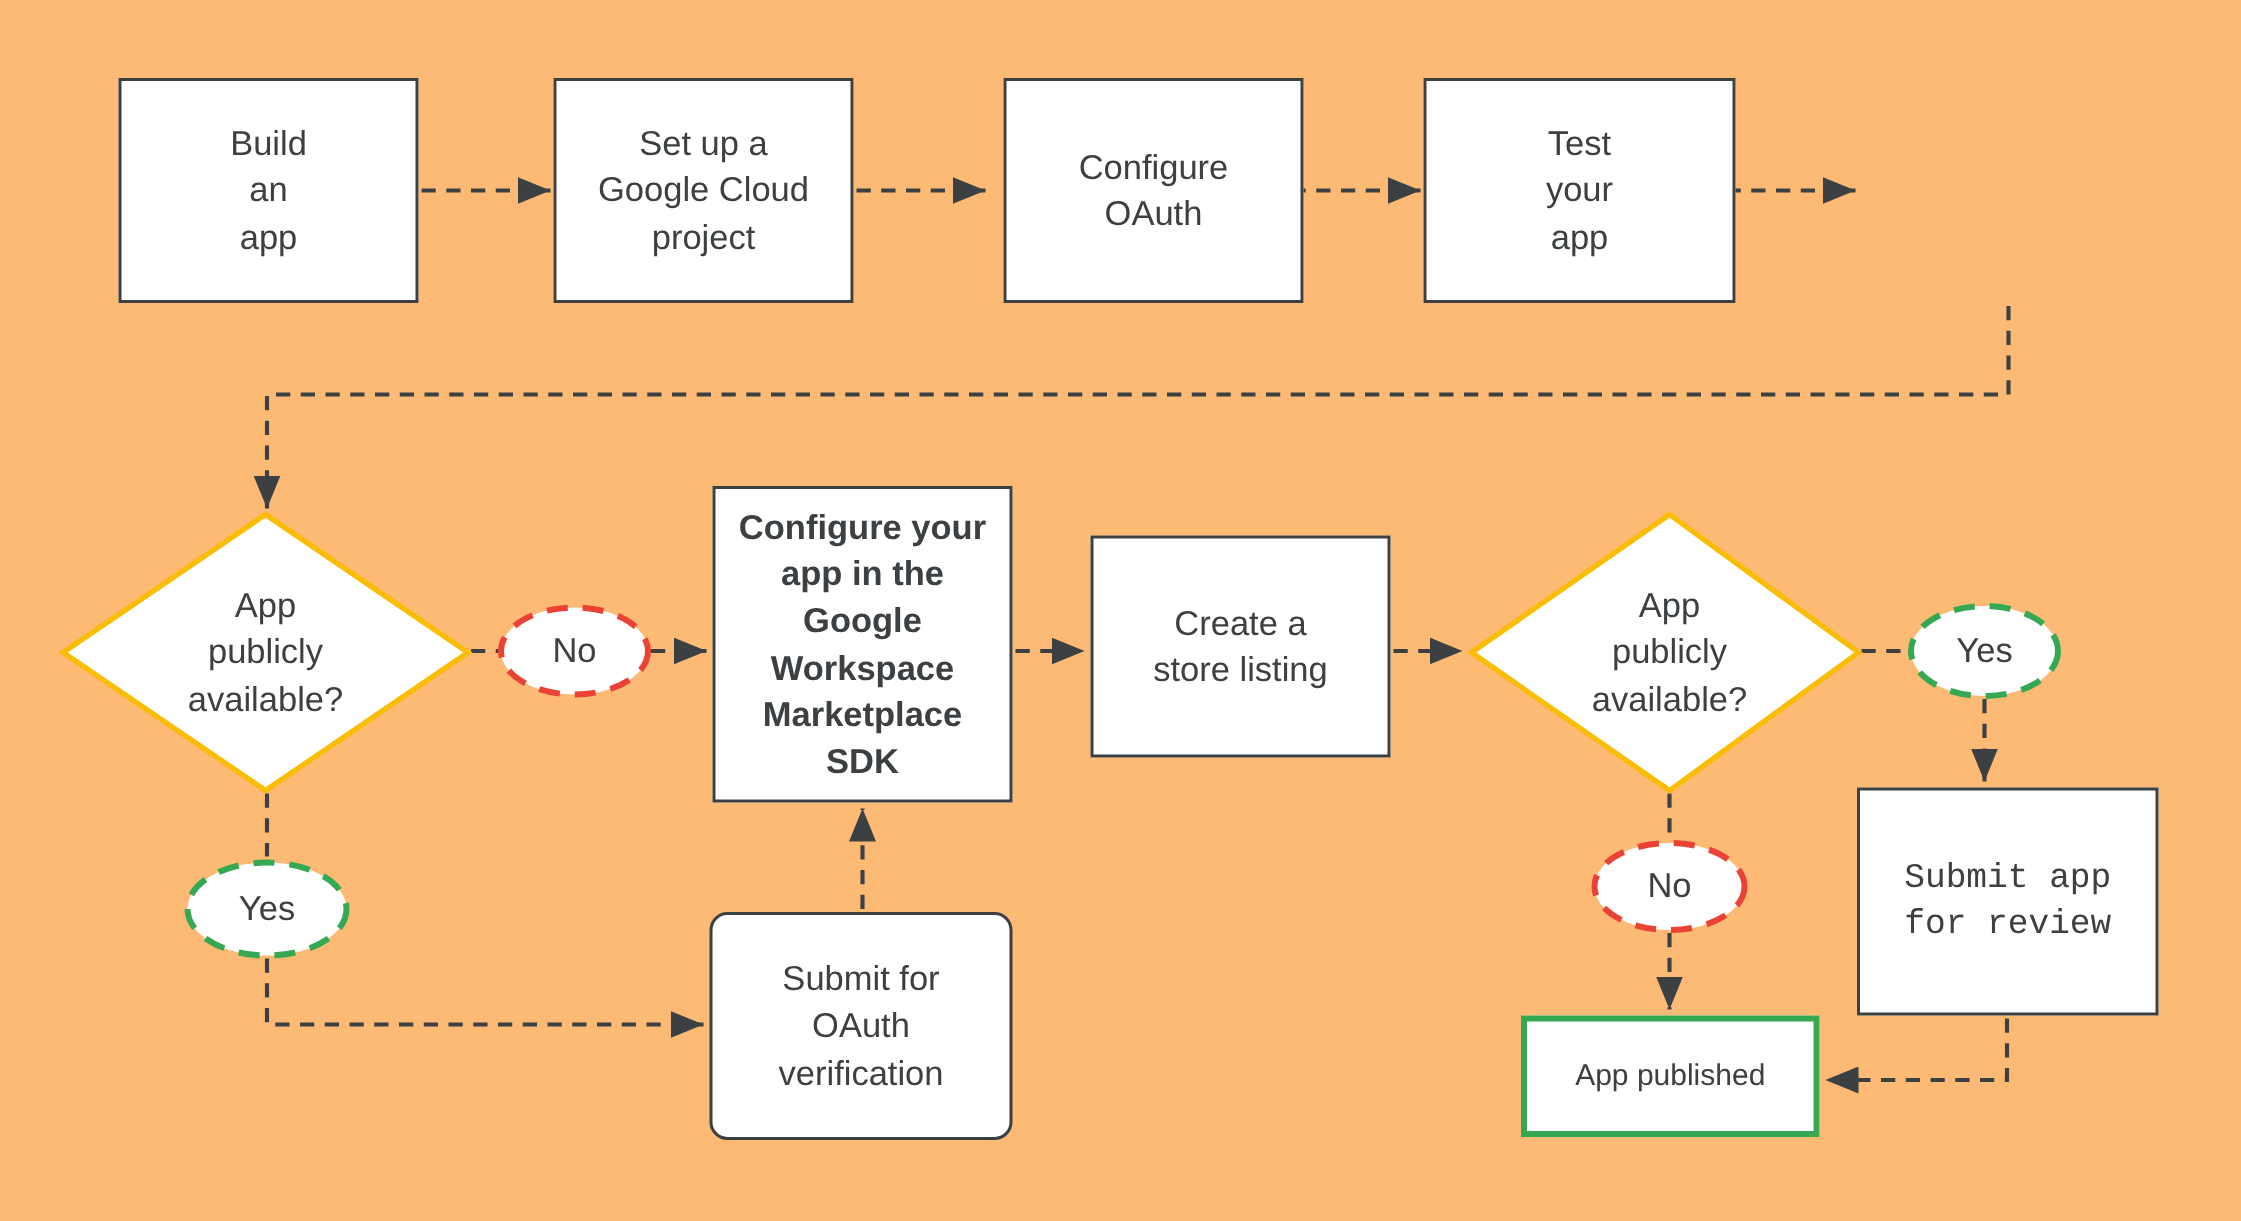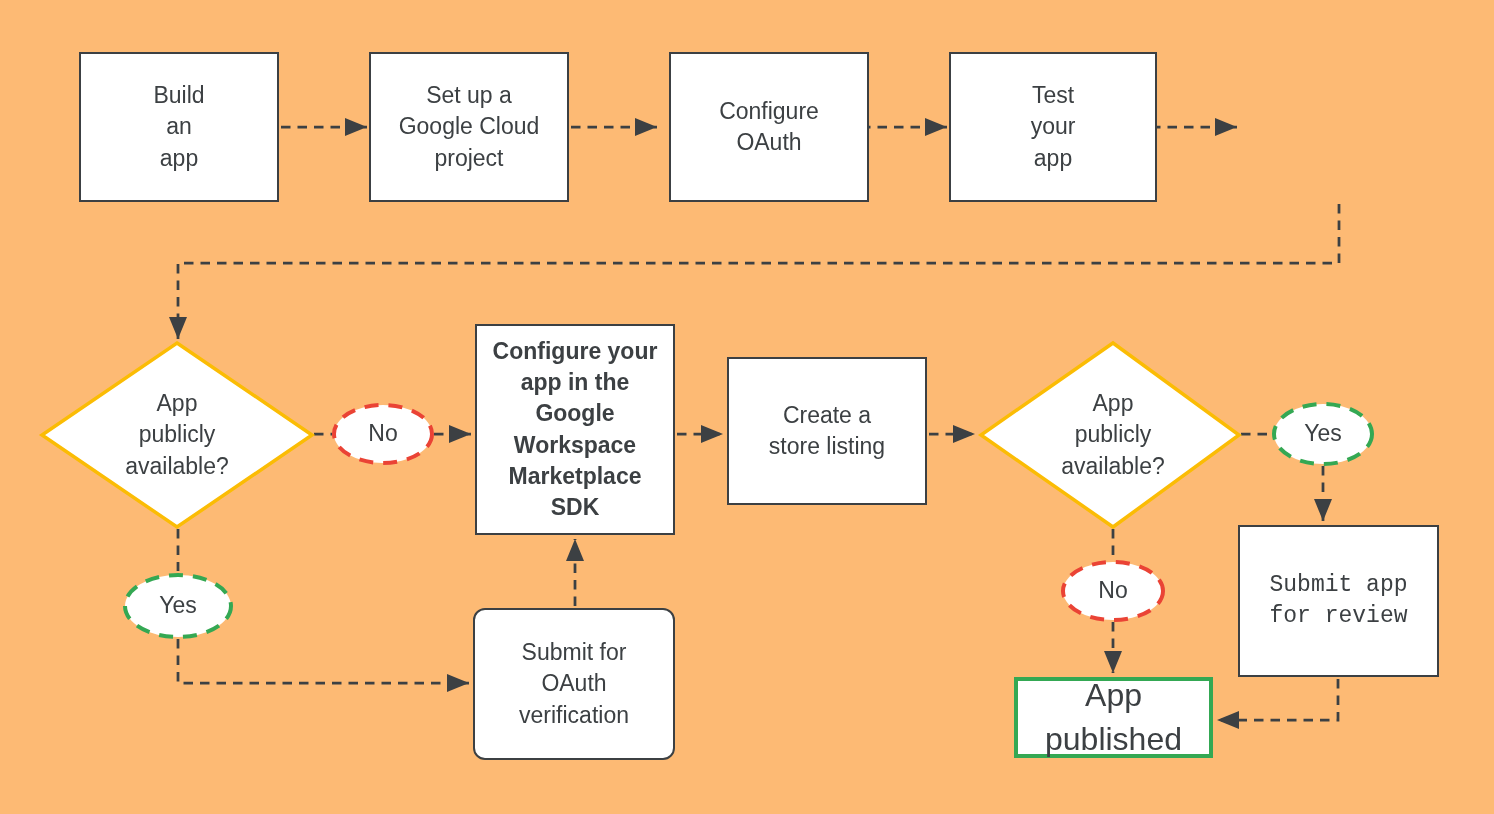--- a/index.html
+++ b/index.html
@@ -36,21 +36,21 @@
   .node-label, .diamond-label, .oval-label {
     white-space: pre-line;
     font-size: 23px;
     line-height: 1.36;
     color: #3c4043;
   }
   .published {
     border: 4px solid #34a853;
   }
   .published .node-label {
-    font-size: 32px;
+    font-size: 20px;
   }
   .float-label {
     position: absolute;
     display: flex;
     align-items: center;
     justify-content: center;
     text-align: center;
     background: transparent;
     z-index: 2;
   }

